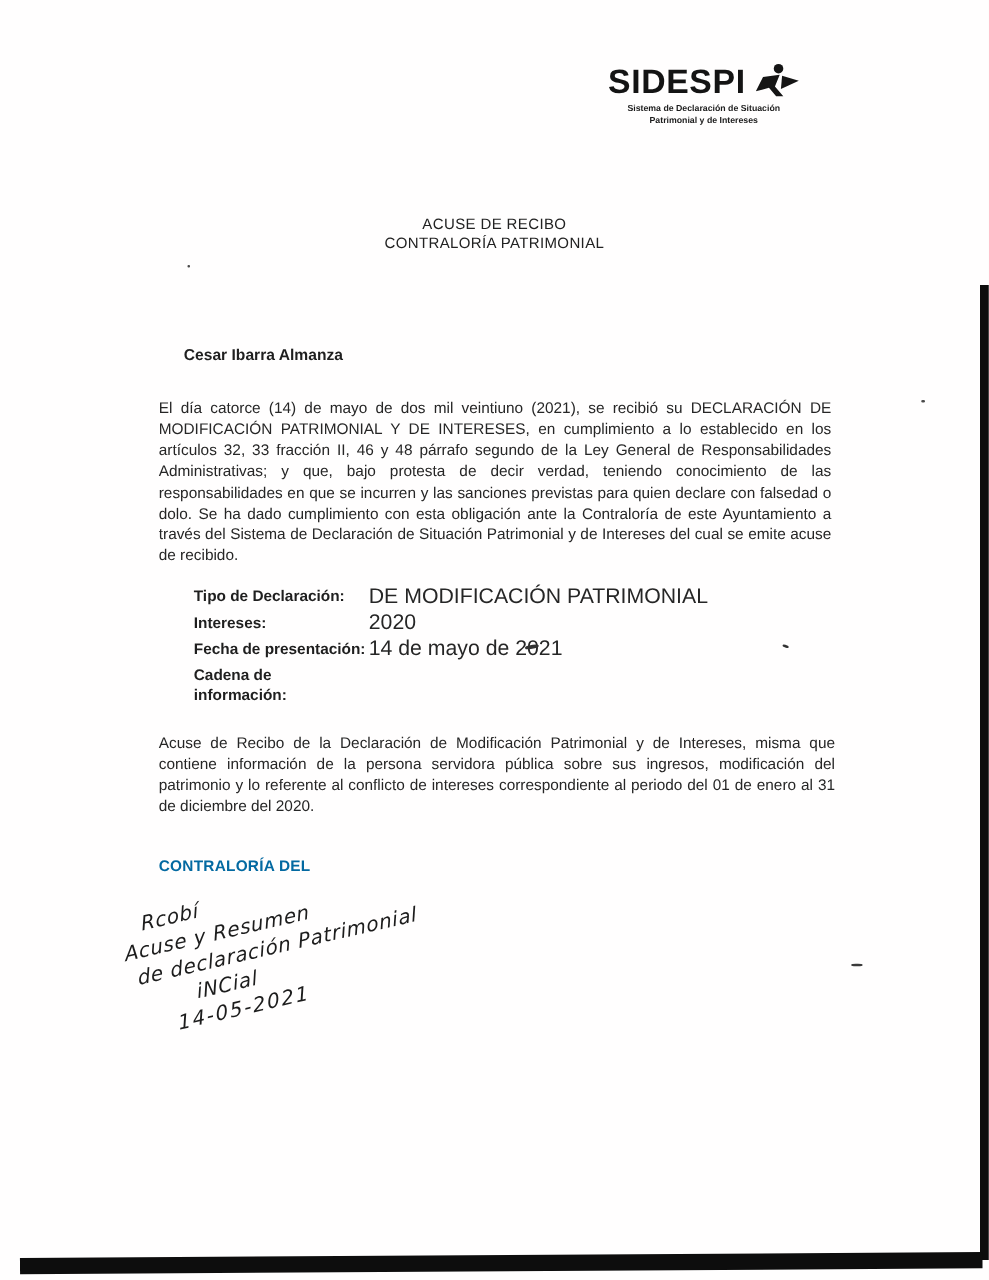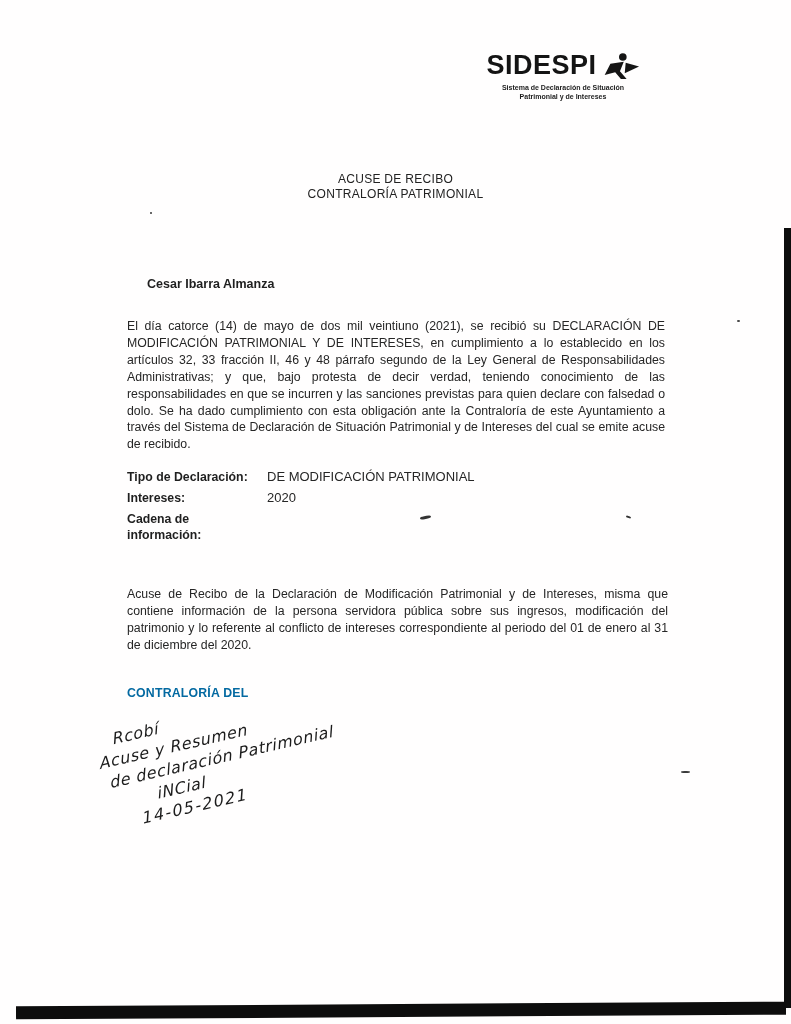--- a/index.html
+++ b/index.html
@@ -11,21 +11,21 @@
     position:relative;
     overflow:hidden;
   }
   .page {
     position:absolute; inset:0;
     background:#fffefe;
   }
 
   
   .logo { position:absolute; top:50px; left:472px; width:182px; text-align:center; }
-  .brand-row { display:flex; align-items:flex-end; justify-content:center; gap:1px; }
+  .brand-row { display:flex; align-items:flex-start; justify-content:center; gap:1px; }
   .brand {
     font-size:27px; font-weight:bold; letter-spacing:0.5px; color:#141414;
     font-family:"Liberation Sans", sans-serif;
   }
   .runner { display:inline-block; line-height:0; }
   .tagline { font-size:7px; font-weight:bold; line-height:9px; color:#1c1c1c; margin-top:2px; }
 
   
   .doc-title {
     position:absolute; top:172px; left:0; right:0;
@@ -37,22 +37,22 @@
   .recipient {
     position:absolute; top:277px; left:127px;
     font-weight:bold; font-size:12.5px; color:#1f1f1f;margin-left:20px;
   }
   .main-paragraph {
     position:absolute; top:318px; left:127px; width:538px;
     font-size:12.3px; line-height:16.9px; text-align:justify; color:#262626;
   }
   .fields { position:absolute; top:469px; left:127px; width:460px; }
   .field-row { display:flex; line-height:16px; margin-bottom:5px; }
-  .field-label { font-weight:bold; width:140px; font-size:12.3px; color:#1f1f1f; flex:0 0 140px; }
-  .field-value { font-size:13px; color:#262626; }
+  .field-label { font-weight:bold; width:140px; font-size:12.3px; color:#1f1f1f; flex:0 0 140px;margin-left:28px; }
+  .field-value { font-size:17px; color:#262626; }
 
   .summary-paragraph {
     position:absolute; top:586px; left:127px; width:541px;
     font-size:12.3px; line-height:16.9px; text-align:justify; color:#262626;
   }
   .office {
     position:absolute; top:686px; left:127px;
     font-weight:bold; font-size:12.3px; letter-spacing:0.2px; color:#0369a1;
   }
 
@@ -123,20 +123,24 @@
   <div class="fields">
     <div class="field-row">
       <span class="field-label">Tipo de Declaración:</span>
       <span class="field-value">DE MODIFICACIÓN PATRIMONIAL</span>
     </div>
     <div class="field-row">
       <span class="field-label">Intereses:</span>
       <span class="field-value">2020</span>
     </div>
     <div class="field-row">
+      <span class="field-label">Fecha de presentación:</span>
+      <span class="field-value">14 de mayo de 2021</span>
+    </div>
+    <div class="field-row">
       <span class="field-label">Cadena de información:</span>
       <span class="field-value"></span>
     </div>
   </div>
 
   <div class="summary-paragraph">Acuse de Recibo de la Declaración de Modificación Patrimonial y de Intereses, misma que contiene información de la persona servidora pública sobre sus ingresos, modificación del patrimonio y lo referente al conflicto de intereses correspondiente al periodo del 01 de enero al 31 de diciembre del 2020.</div>
 
   <div class="office">CONTRALORÍA DEL</div>
 
   <div class="handwriting">

